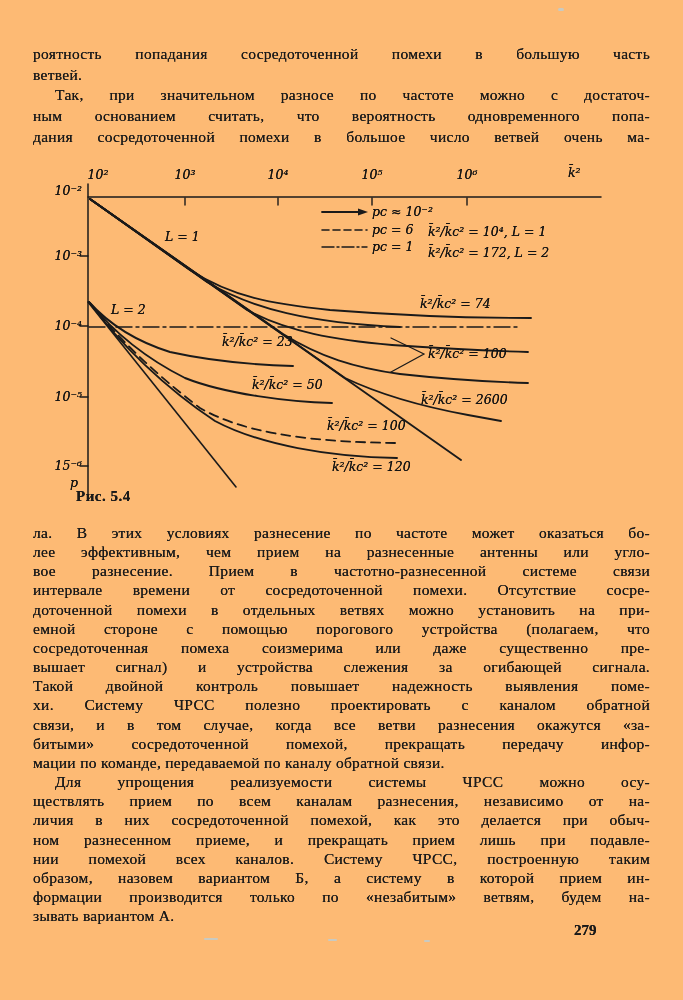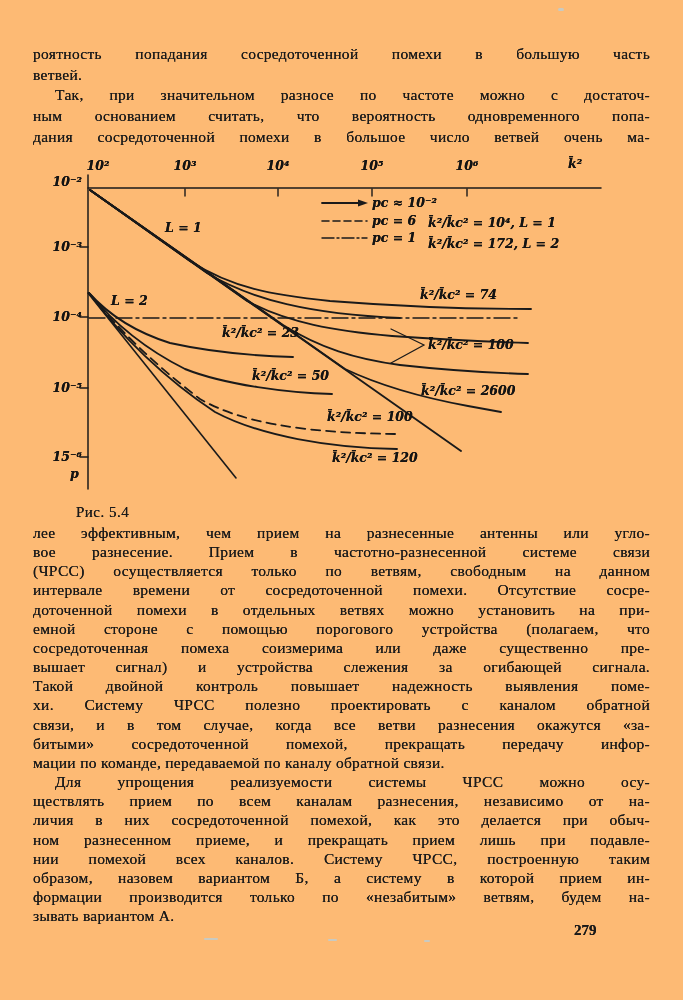--- a/index.html
+++ b/index.html
@@ -18,30 +18,30 @@
     letter-spacing:0.3px;
     text-shadow:0 0 0.4px currentColor;
     color:#1b1b1b;
   }
   .tb-top{top:44px;line-height:20.7px;}
   .tb-bottom{top:523px;line-height:19.15px;}
   .line{text-align:justify;text-align-last:justify;white-space:normal;}
   .line.lastline{text-align-last:left;}
   .line.indent{text-indent:22px;}
   .caption{
-    position:absolute;left:76px;top:504px;
-    font-weight:normal;font-size:15px;letter-spacing:0.5px;
+    position:absolute;left:76px;top:488px;
+    font-weight:bold;font-size:15px;letter-spacing:0.5px;
     text-shadow:0 0 0.4px currentColor;
   }
   .pagenum{
     position:absolute;left:574px;top:922px;width:40px;
     font-weight:bold;font-size:15px;
     text-shadow:0 0 0.5px currentColor;
   }
-  .chart{position:absolute;left:0;top:147px;width:642px;height:380px;font-weight:bold;}
+  .chart{position:absolute;left:0;top:156px;width:642px;height:380px;}
   .chart svg{position:absolute;left:0;top:0;}
   .clabel{
     position:absolute;
     font-family:"DejaVu Serif",serif;
     font-style:italic;
     font-size:12.5px;
     color:#141414;
     white-space:nowrap;
     text-shadow:0 0 0.3px currentColor;
   }
@@ -133,23 +133,23 @@
     <span class="clabel" style="left:428px;top:190px;">k̄²/k̄с² = 100</span>
     <span class="clabel" style="left:252px;top:221px;">k̄²/k̄с² = 50</span>
     <span class="clabel" style="left:421px;top:236px;">k̄²/k̄с² = 2600</span>
     <span class="clabel" style="left:327px;top:262px;">k̄²/k̄с² = 100</span>
     <span class="clabel" style="left:332px;top:303px;">k̄²/k̄с² = 120</span>
   </div>
 
   <div class="caption">Рис. 5.4</div>
 
   <div class="textblock tb-bottom">
+    <div class="line">ла. В этих условиях разнесение по частоте может оказаться бо-</div>
     <div class="line">лее эффективным, чем прием на разнесенные антенны или угло-</div>
     <div class="line">вое разнесение. Прием  в  частотно-разнесенной  системе  связи</div>
-    <div class="line">(ЧРСС) осуществляется только по ветвям, свободным на данном</div>
     <div class="line">интервале времени от сосредоточенной помехи. Отсутствие сосре-</div>
     <div class="line">доточенной помехи в отдельных ветвях можно установить на при-</div>
     <div class="line">емной стороне с помощью порогового устройства (полагаем, что</div>
     <div class="line">сосредоточенная помеха соизмерима или даже существенно пре-</div>
     <div class="line">вышает сигнал) и устройства слежения за огибающей  сигнала.</div>
     <div class="line">Такой двойной контроль повышает надежность выявления поме-</div>
     <div class="line">хи. Систему ЧРСС полезно проектировать с каналом обратной</div>
     <div class="line">связи, и в том случае, когда все ветви разнесения окажутся «за-</div>
     <div class="line">битыми» сосредоточенной помехой, прекращать передачу инфор-</div>
     <div class="line lastline">мации по команде, передаваемой по каналу обратной связи.</div>

